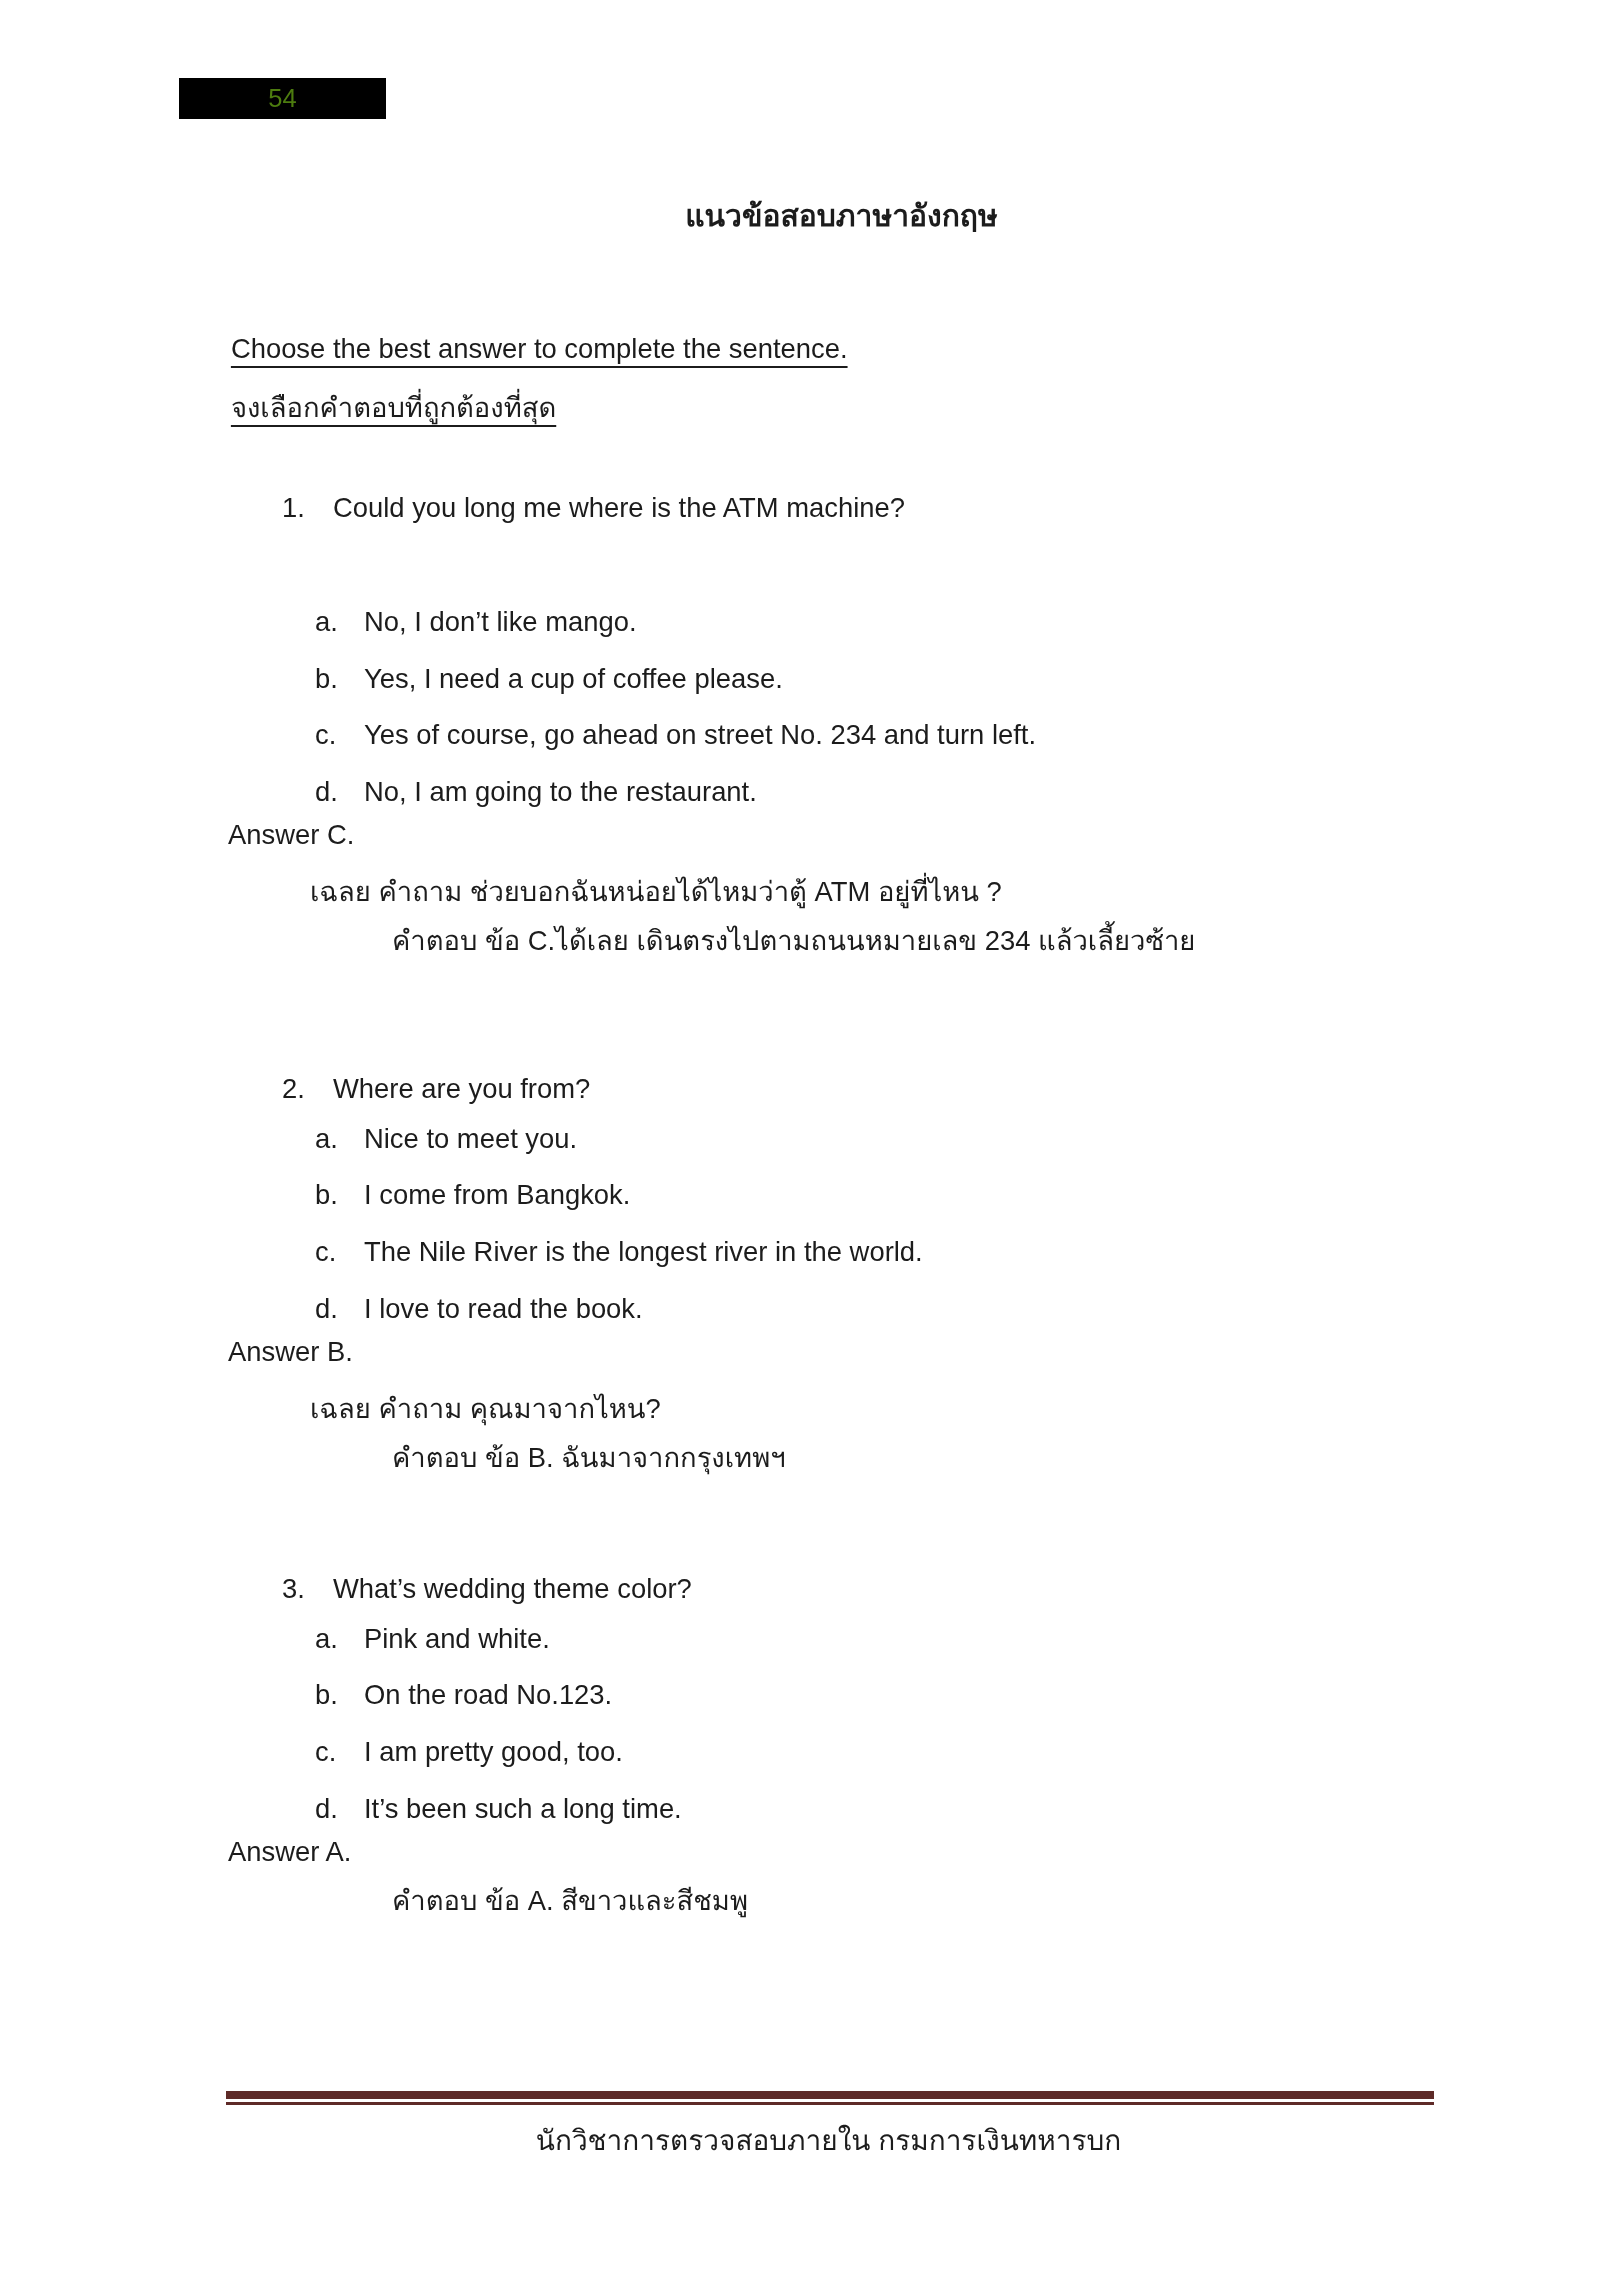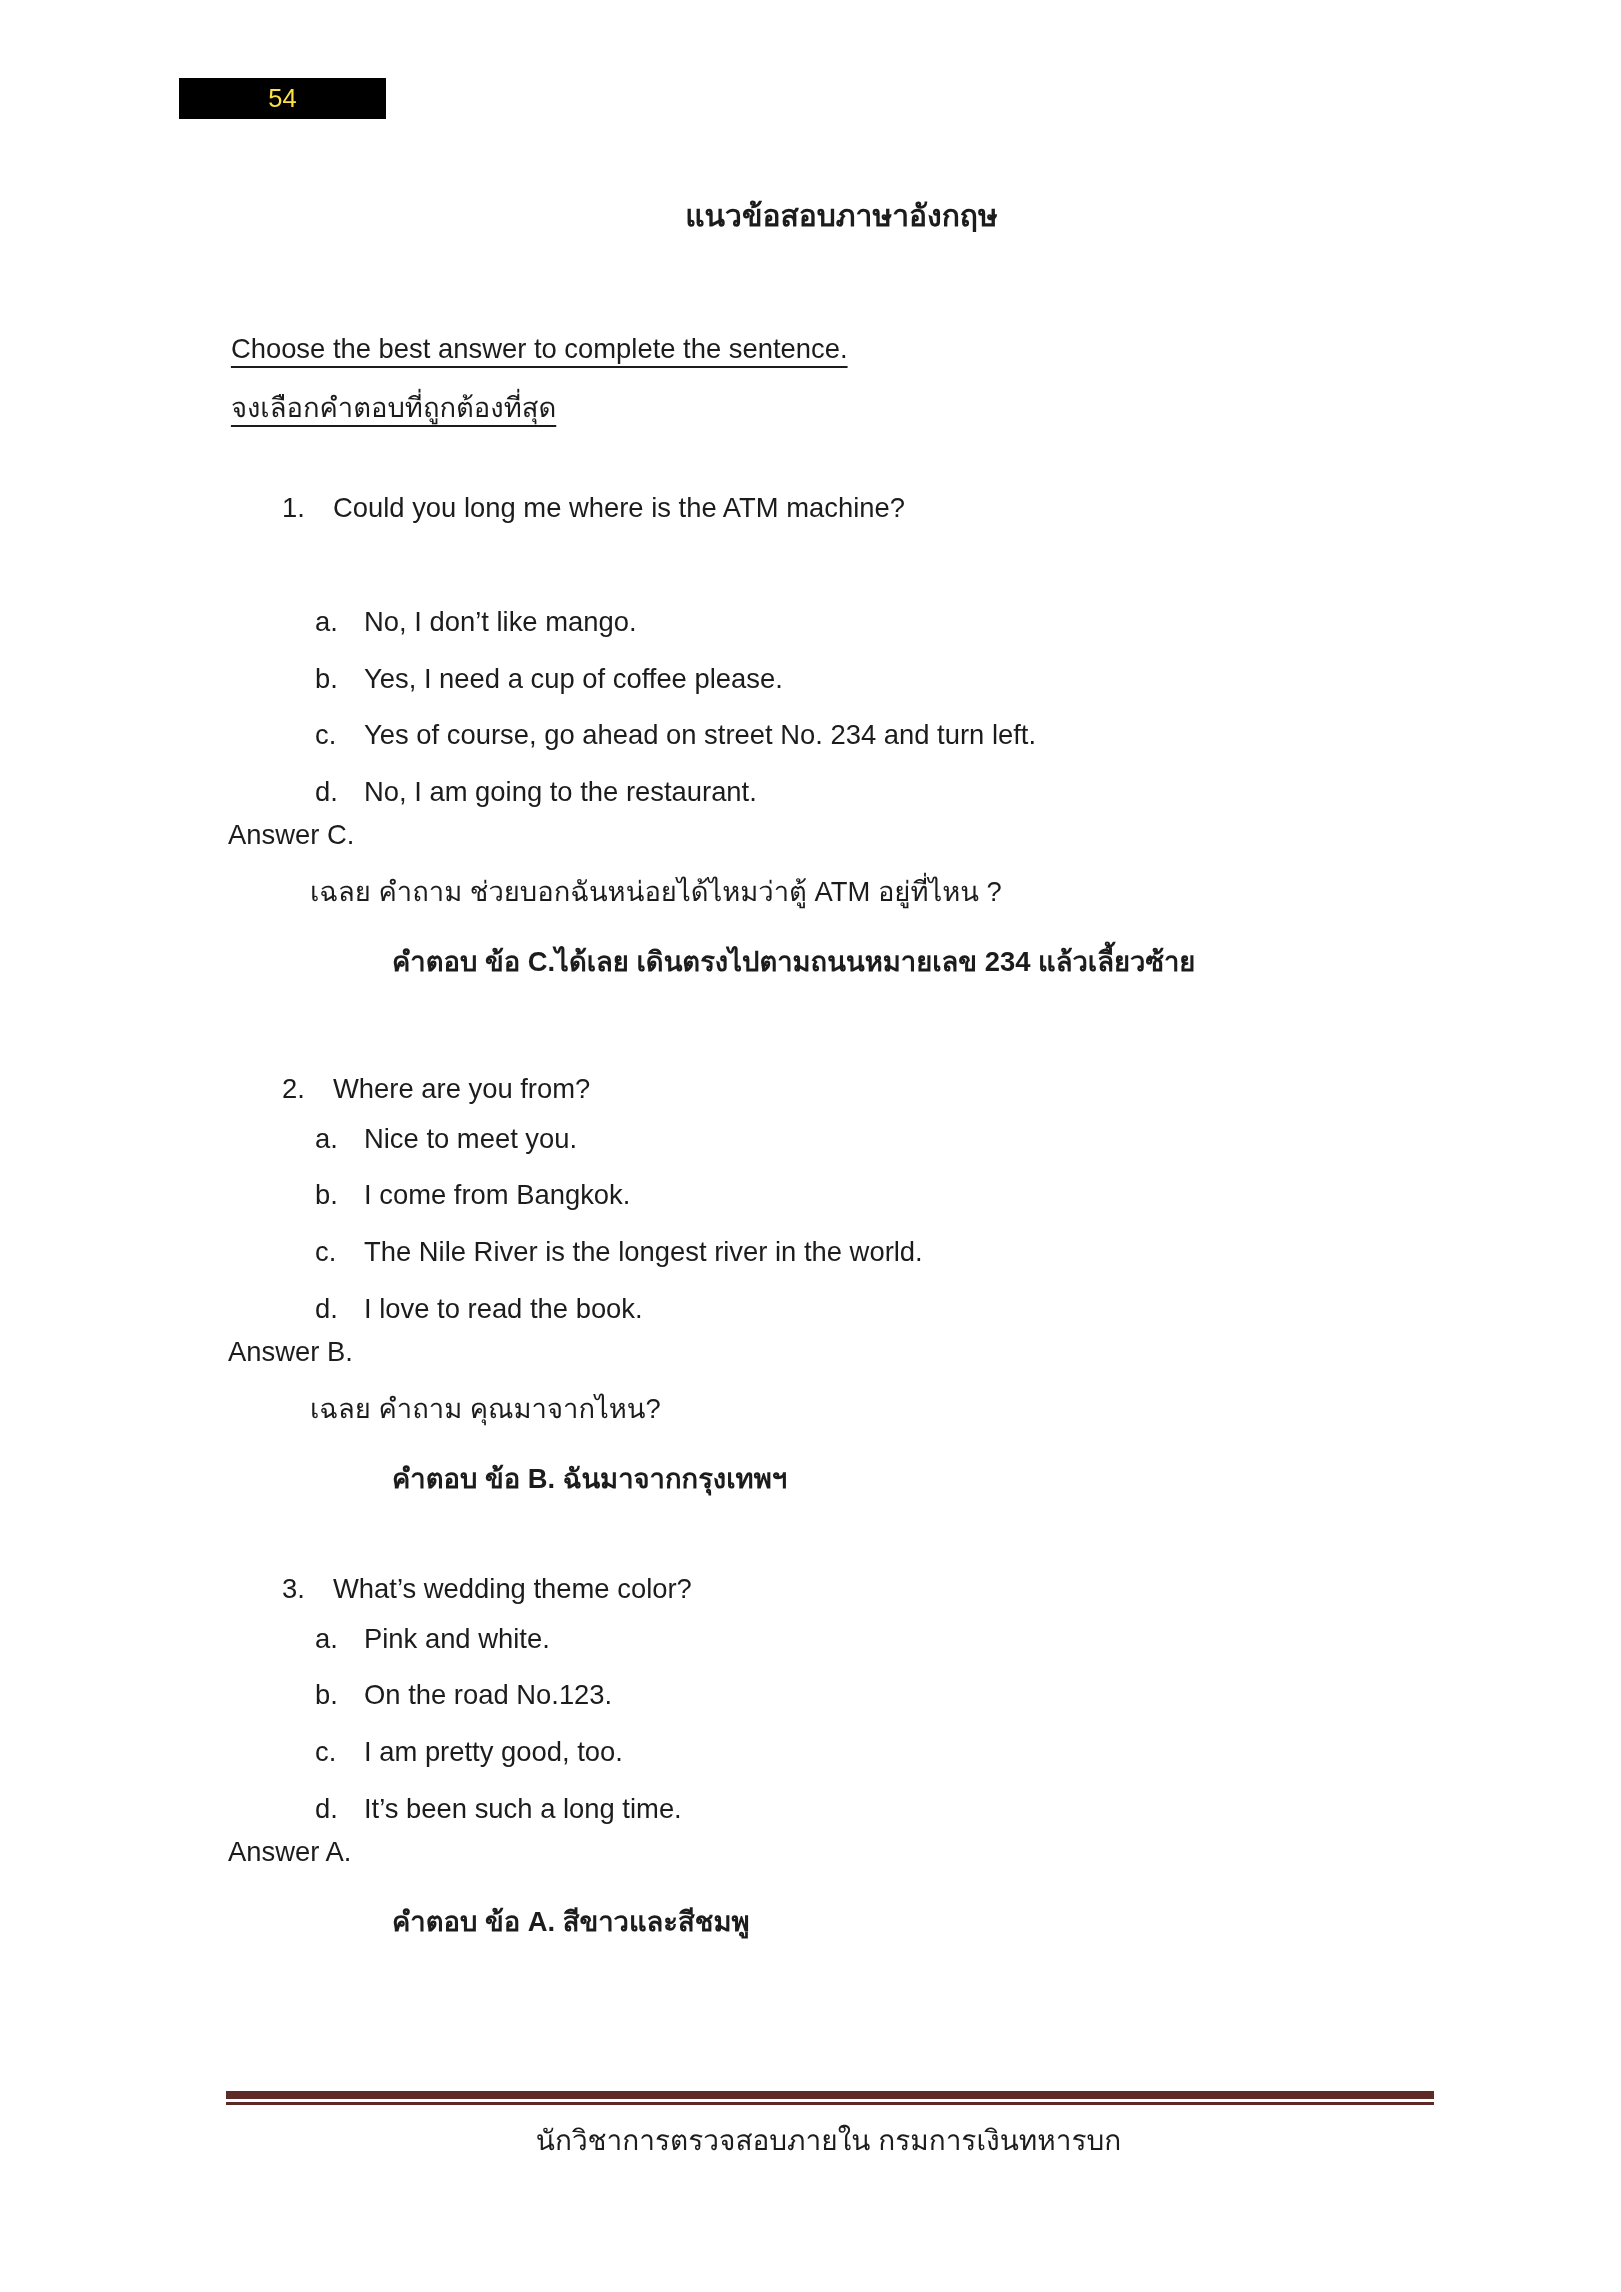--- a/index.html
+++ b/index.html
@@ -8,21 +8,21 @@
     width:1621px;height:2293px;
     margin:0 auto;
     background:#ffffff;
     font-family:"Liberation Sans", sans-serif;
     color:#1c1c1c;
     font-size:27.4px;
     overflow:hidden;
   }
   .page-num-box{
     position:absolute;left:179px;top:78px;width:207px;height:41px;
-    background:#000000;color:#fde047;
+    background:#000000;color:#4d7c0f;
     display:flex;align-items:center;justify-content:center;
     font-size:25.5px;
   }
   .content{position:absolute;left:228px;top:0;width:1203px;}
   .doc-title{
     position:absolute;left:12px;top:192px;width:100%;
     text-align:center;font-weight:bold;font-size:30px;line-height:47px;
   }
   .instr{
     position:absolute;left:2.9px;
@@ -39,21 +39,21 @@
   .q3{top:1569px;}
   .row{height:39px;line-height:39px;white-space:nowrap;}
   .q-line .q-num{display:inline-block;margin-left:54px;width:51px;}
   .q1 .options{margin-top:75px;}
   .q2 .options,.q3 .options{margin-top:10.8px;}
   .options .row{margin-bottom:17.6px;display:flex;}
   .options .row:last-child{margin-bottom:0;}
   .opt-marker{display:inline-block;margin-left:87px;width:49px;flex:0 0 49px;}
   .answer-line{margin-top:4px;}
   .sol-q{margin-top:18.6px;padding-left:82px;}
-  .sol-a{margin-top:31px;padding-left:164px;font-weight:bold;}
+  .sol-a{margin-top:10px;padding-left:164px;}
   .footer-rule{position:absolute;left:226px;top:2091px;width:1208px;}
   .footer-rule .thick{height:7.8px;background:#5e2a28;}
   .footer-rule .gap{height:2.9px;background:#ffffff;}
   .footer-rule .thin{height:2.9px;background:#5e2a28;}
   .footer-text{
     position:absolute;left:226px;top:2119px;width:1205px;
     text-align:center;font-size:28px;line-height:43px;
   }
 </style>
 </head>

